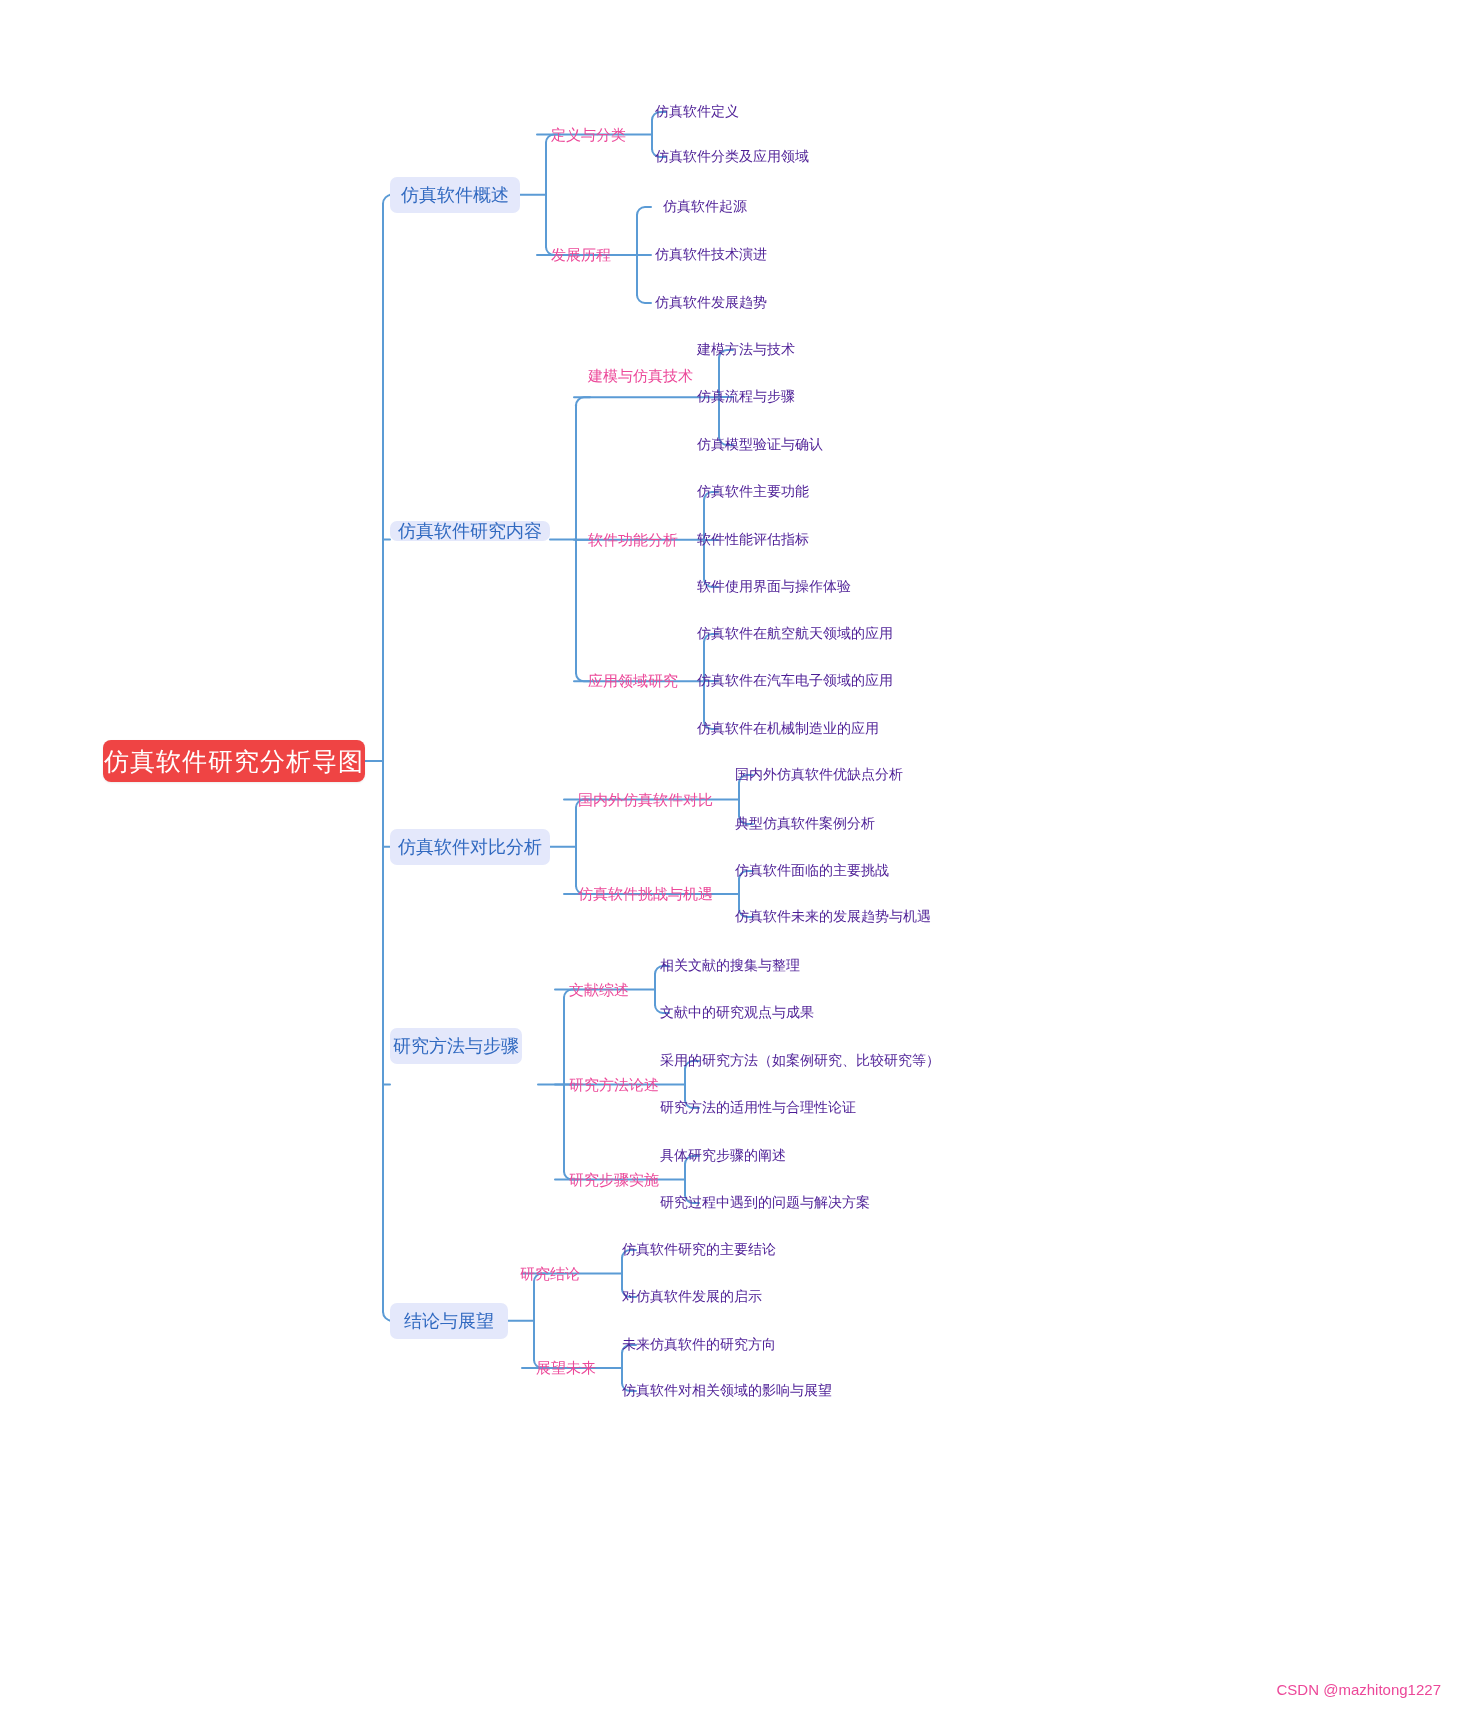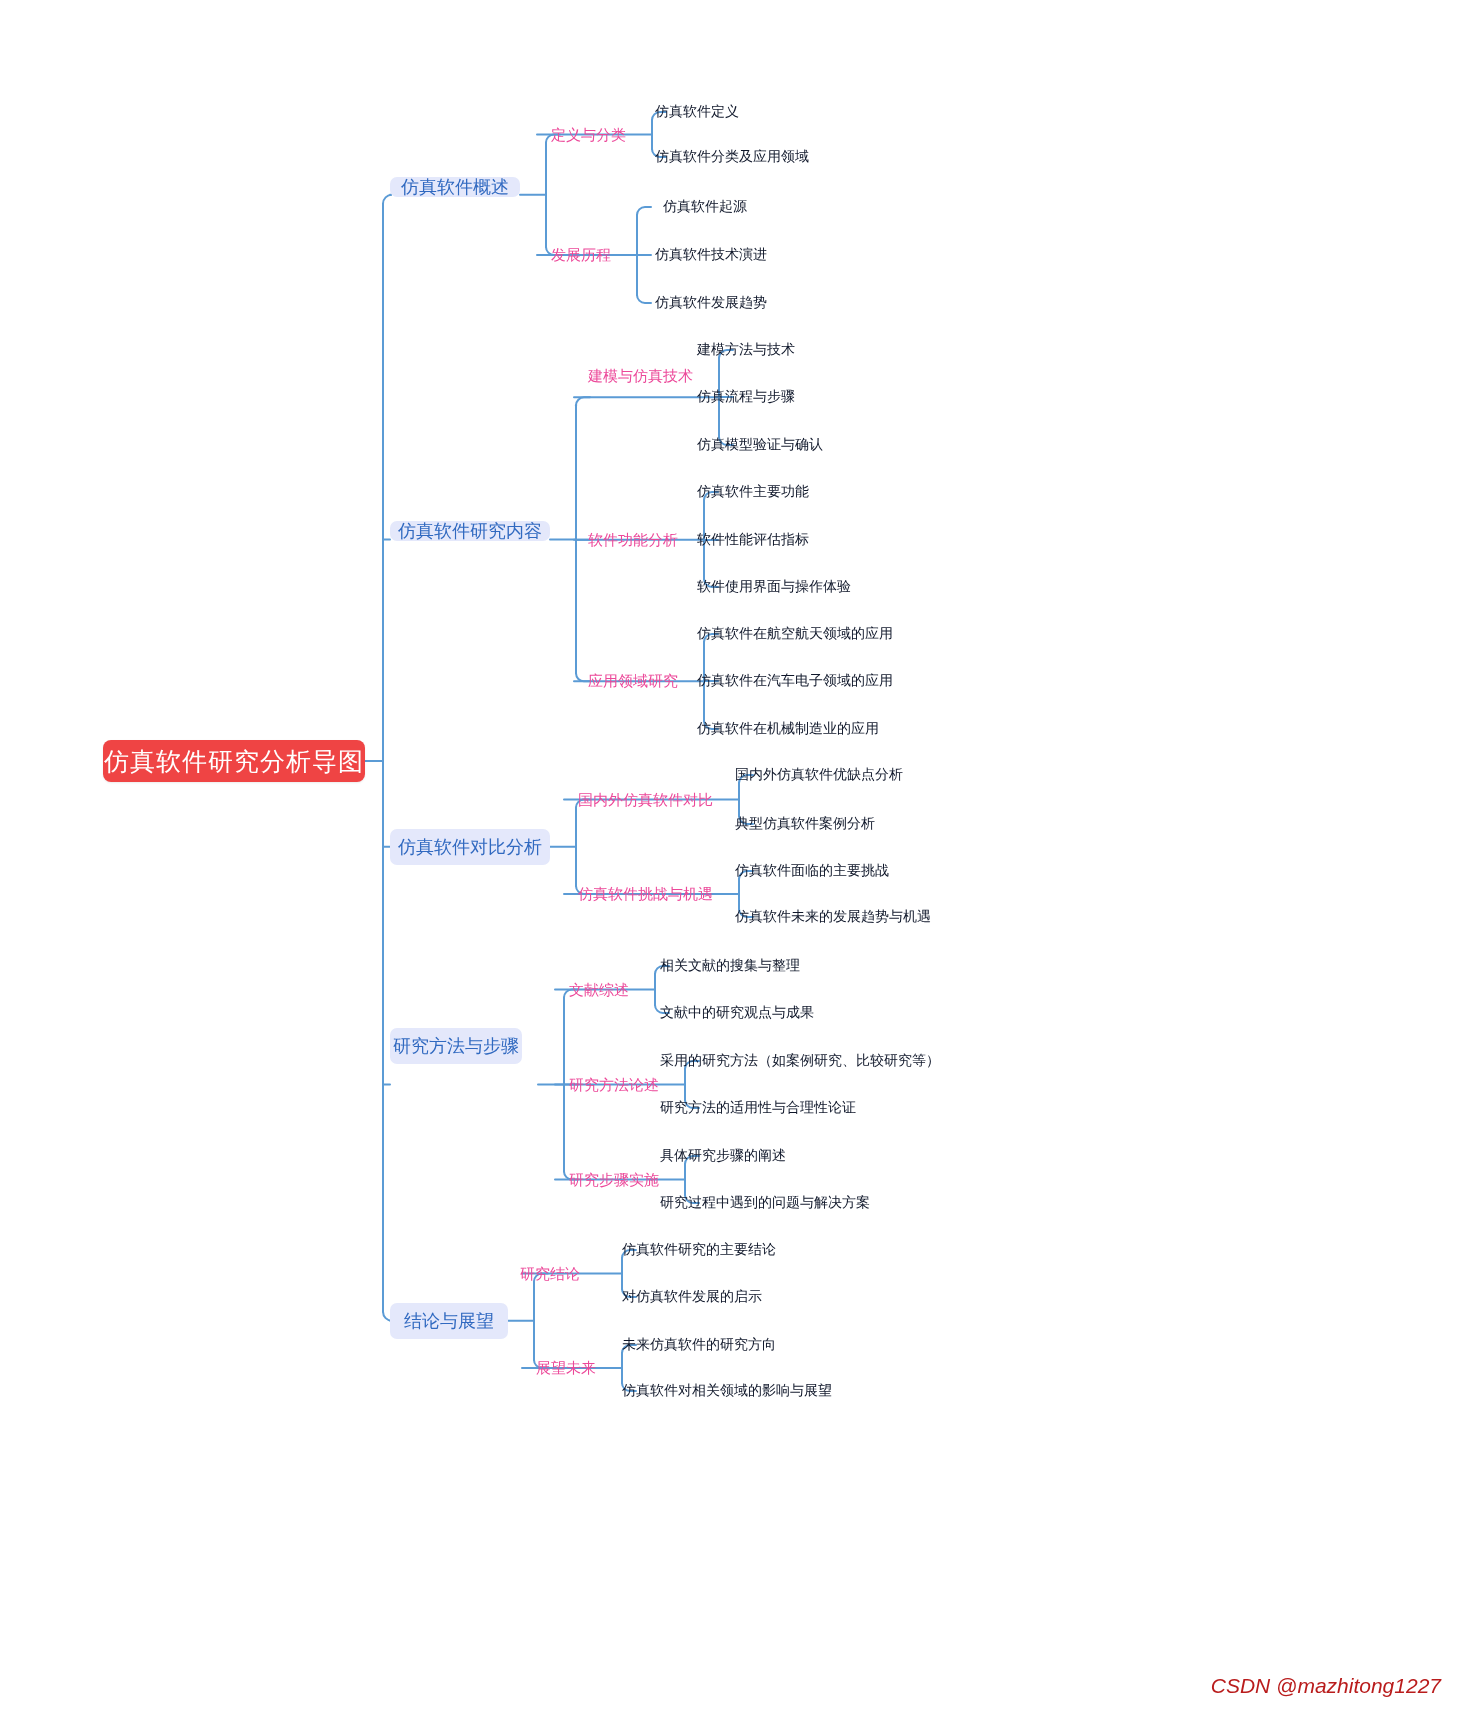--- a/index.html
+++ b/index.html
@@ -44,34 +44,33 @@
     position:absolute;
     color:#ec4899;
     font-size:15px;
     white-space:nowrap;
     transform:translateY(-50%);
   }
 
   
   .l3-node{
     position:absolute;
-    color:#0f172a;
+    color:#4c1d95;
     font-size:14px;
     white-space:nowrap;
     transform:translateY(-50%);
   }
 
   .watermark{
     position:absolute;
     right:28px;
     bottom:22px;
-    color:#b91c1c;
-    font-size:21px;
-    white-space:nowrap;
-    font-style:italic;
+    color:#ec4899;
+    font-size:15px;
+    white-space:nowrap;
   }
 </style>
 </head>
 <body>
 
 <svg id="mindmap" viewBox="0 0 1469 1720" xmlns="http://www.w3.org/2000/svg">
     <path d="M 546 142.5 A 8 8 0 0 1 554 134.5 L 560 134.5" fill="none" stroke="#5b9bd5" stroke-width="2" stroke-linecap="round"></path>
     <path d="M 546 142.5 L 546 247" fill="none" stroke="#5b9bd5" stroke-width="2" stroke-linecap="round"></path>
     <path d="M 546 247 A 8 8 0 0 0 554 255 L 560 255" fill="none" stroke="#5b9bd5" stroke-width="2" stroke-linecap="round"></path>
     <path d="M 520 194.75 L 546 194.75" fill="none" stroke="#5b9bd5" stroke-width="2" stroke-linecap="round"></path>
@@ -149,21 +148,21 @@
     <path d="M 383 203.75 A 9 9 0 0 1 392 194.75 L 390 194.75" fill="none" stroke="#5b9bd5" stroke-width="2" stroke-linecap="round"></path>
     <path d="M 383 203.75 L 383 1311.75" fill="none" stroke="#5b9bd5" stroke-width="2" stroke-linecap="round"></path>
     <path d="M 383 1311.75 A 9 9 0 0 0 392 1320.75 L 390 1320.75" fill="none" stroke="#5b9bd5" stroke-width="2" stroke-linecap="round"></path>
     <path d="M 383 539.4444444444445 L 390 539.4444444444445" fill="none" stroke="#5b9bd5" stroke-width="2" stroke-linecap="round"></path>
     <path d="M 383 846.75 L 390 846.75" fill="none" stroke="#5b9bd5" stroke-width="2" stroke-linecap="round"></path>
     <path d="M 383 1084.5 L 390 1084.5" fill="none" stroke="#5b9bd5" stroke-width="2" stroke-linecap="round"></path>
   </svg>
 
 <div id="nodes">
     <div class="root-node" style="left: 103px; top: 740px; width: 262px; height: 42px;">仿真软件研究分析导图</div>
-    <div class="l1-node" style="left: 390px; top: 176.75px; width: 130px; height: 20px;">仿真软件概述</div>
+    <div class="l1-node" style="left: 390px; top: 176.75px; width: 130px; height: 36px;">仿真软件概述</div>
     <div class="l2-node" style="left: 551px; top: 134.5px;">定义与分类</div>
     <div class="l3-node" style="left: 655px; top: 112px;">仿真软件定义</div>
     <div class="l3-node" style="left: 655px; top: 157px;">仿真软件分类及应用领域</div>
     <div class="l2-node" style="left: 551px; top: 255px;">发展历程</div>
     <div class="l3-node" style="left: 655px; top: 207px; margin-left: 8px;">仿真软件起源</div>
     <div class="l3-node" style="left: 655px; top: 255px;">仿真软件技术演进</div>
     <div class="l3-node" style="left: 655px; top: 303px;">仿真软件发展趋势</div>
     <div class="l1-node" style="left: 390px; top: 521.444px; width: 160px; height: 20px;">仿真软件研究内容</div>
     <div class="l2-node" style="left: 588px; top: 376px;">建模与仿真技术</div>
     <div class="l3-node" style="left: 697px; top: 350px;">建模方法与技术</div>

